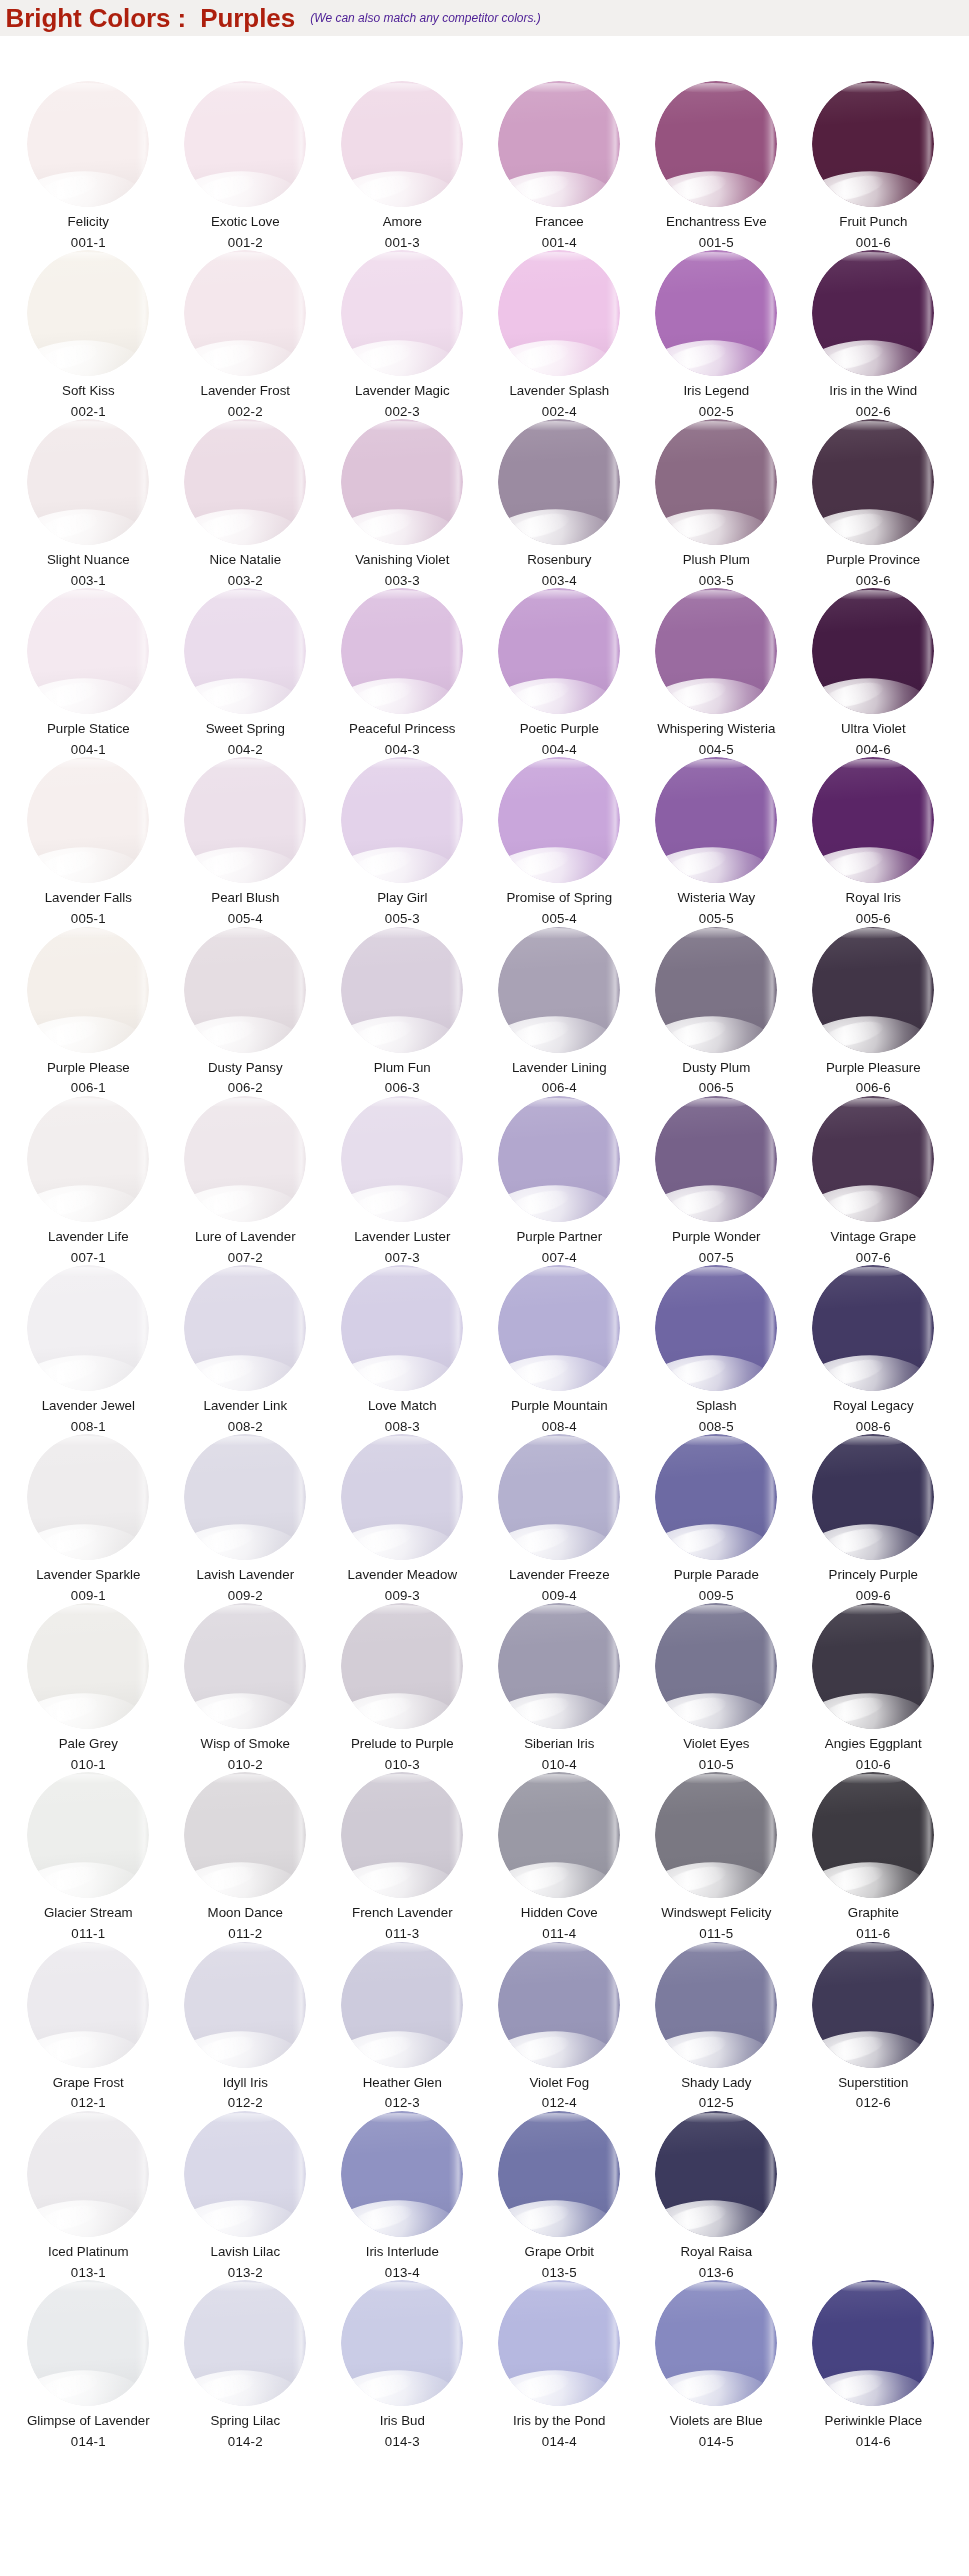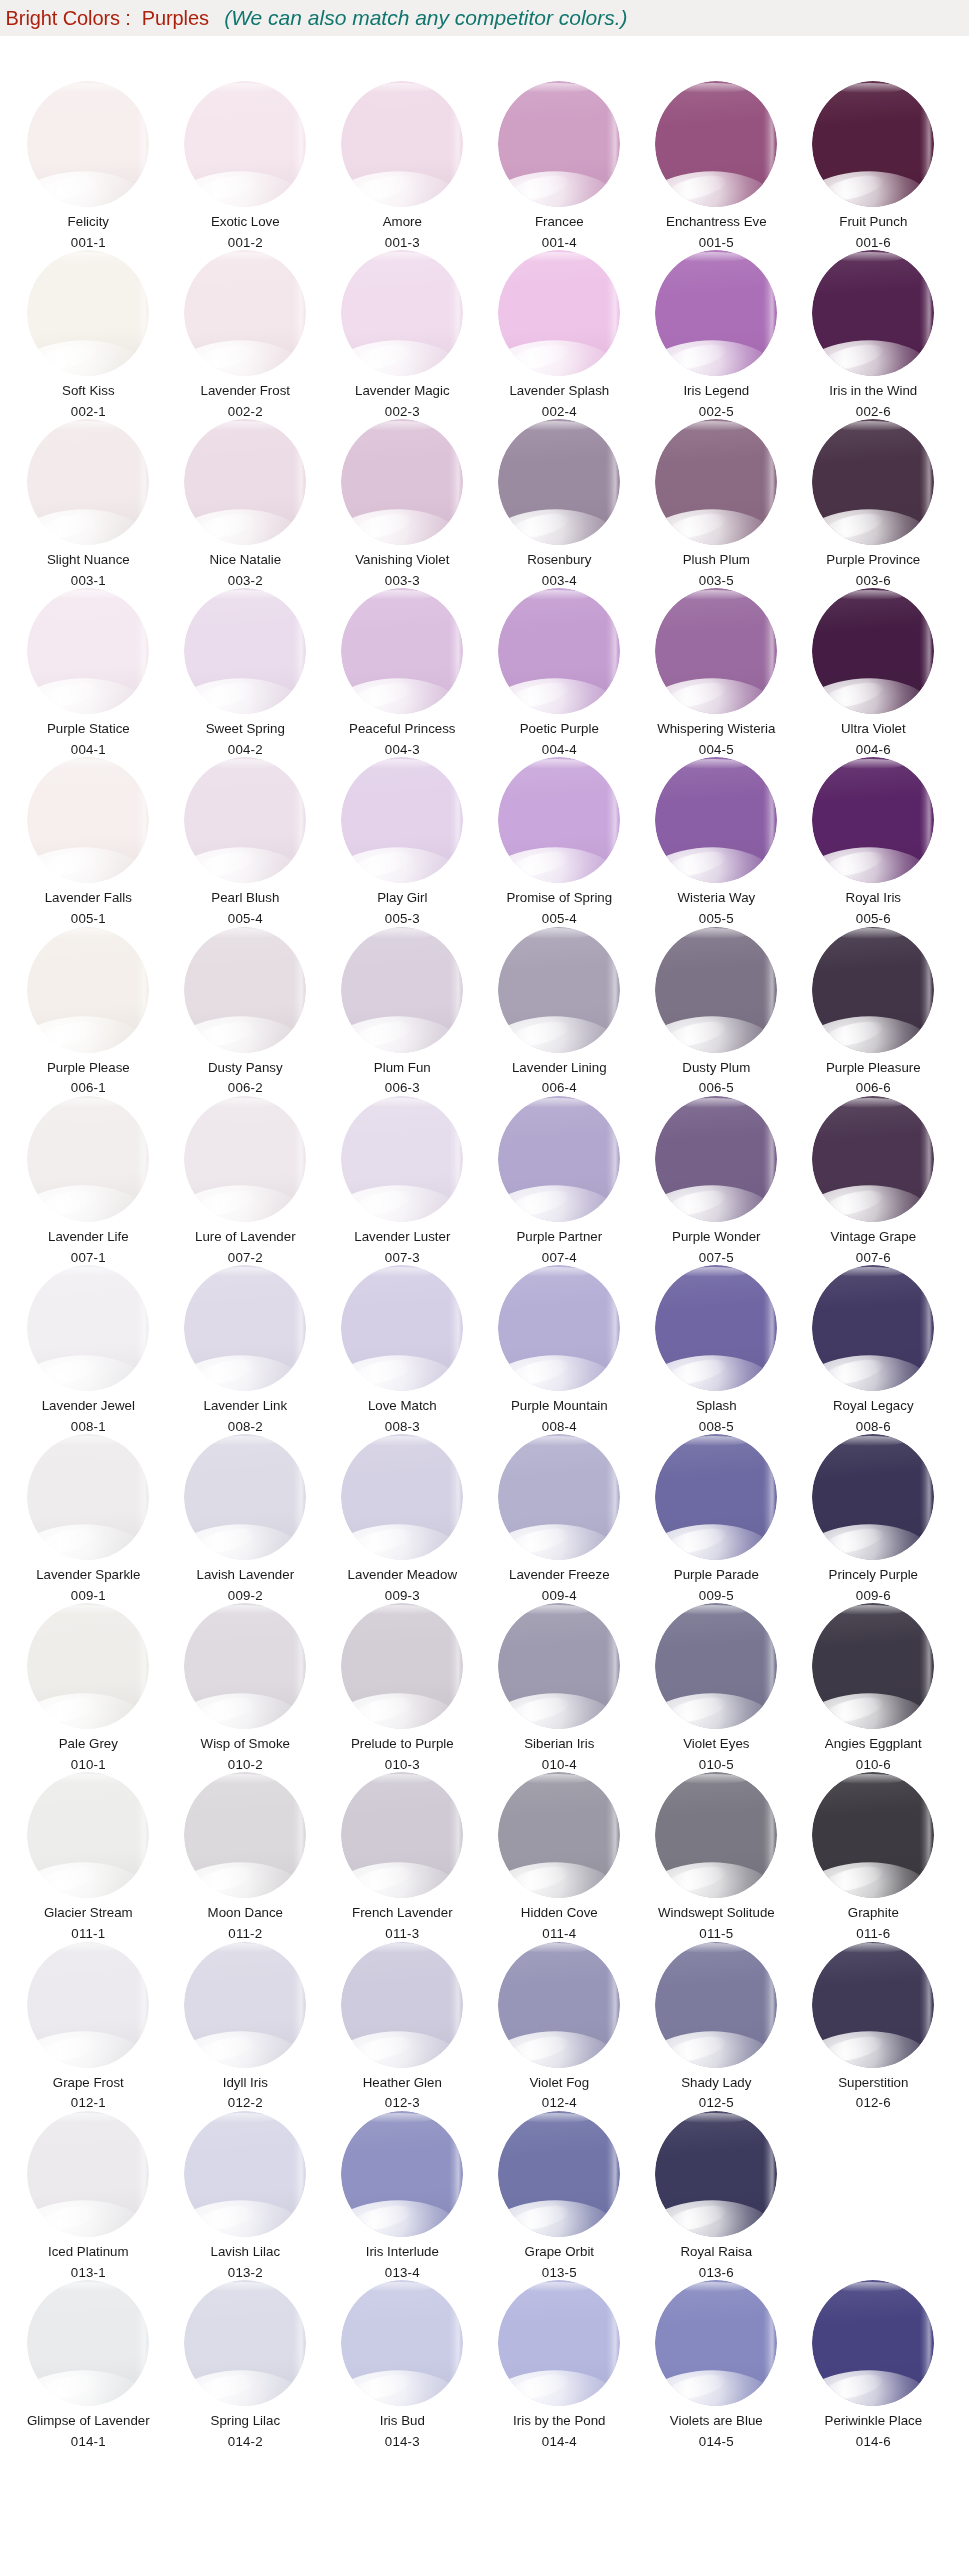--- a/index.html
+++ b/index.html
@@ -18,28 +18,28 @@
   #header-band {
     background: #f2f0ee;
     height: 36px;
     display: flex;
     align-items: center;
     padding-left: 5.6px;
     box-sizing: border-box;
   }
   #header-title {
     color: #ad1f0d;
-    font-size: 20px;
-    font-weight: normal;
+    font-size: 26px;
+    font-weight: bold;
     letter-spacing: -0.1px;
     white-space: pre;
   }
   #header-subtitle {
-    color: #0f766e;
-    font-size: 21px;
+    color: #4c1d95;
+    font-size: 12px;
     font-style: italic;
     margin-left: 15.3px;
     white-space: pre;
   }
 
   
   #swatch-grid {
     padding-top: 9.8px;
     margin-top: 35px;
   }
@@ -962,21 +962,21 @@
         </div>
         <div class="swatch-cell">
           <div class="swatch-blob">
             <div class="blob-base" style="background: rgb(122, 120, 130);"></div>
             <div class="blob-shade"></div>
             <div class="blob-gloss"></div>
             <div class="blob-streak"></div>
             <div class="blob-rim"></div>
             <div class="blob-toprim"></div>
           </div>
-          <div class="swatch-name">Windswept Solitude</div>
+          <div class="swatch-name">Windswept Felicity</div>
           <div class="swatch-code">011-5</div>
         </div>
         <div class="swatch-cell">
           <div class="swatch-blob">
             <div class="blob-base" style="background: rgb(61, 58, 65);"></div>
             <div class="blob-shade"></div>
             <div class="blob-gloss"></div>
             <div class="blob-streak"></div>
             <div class="blob-rim"></div>
             <div class="blob-toprim"></div>

